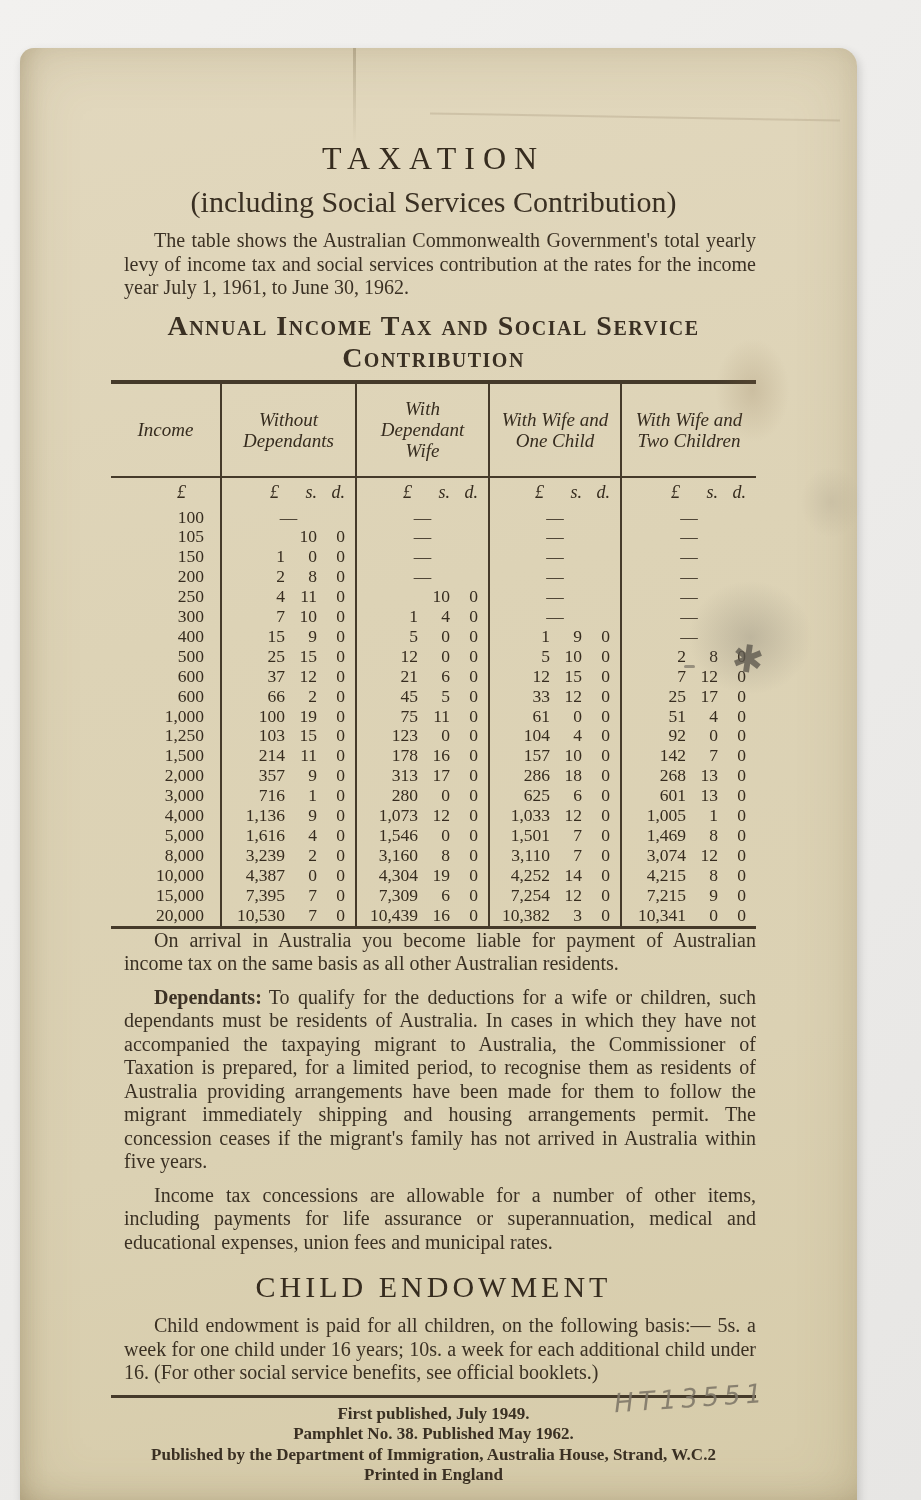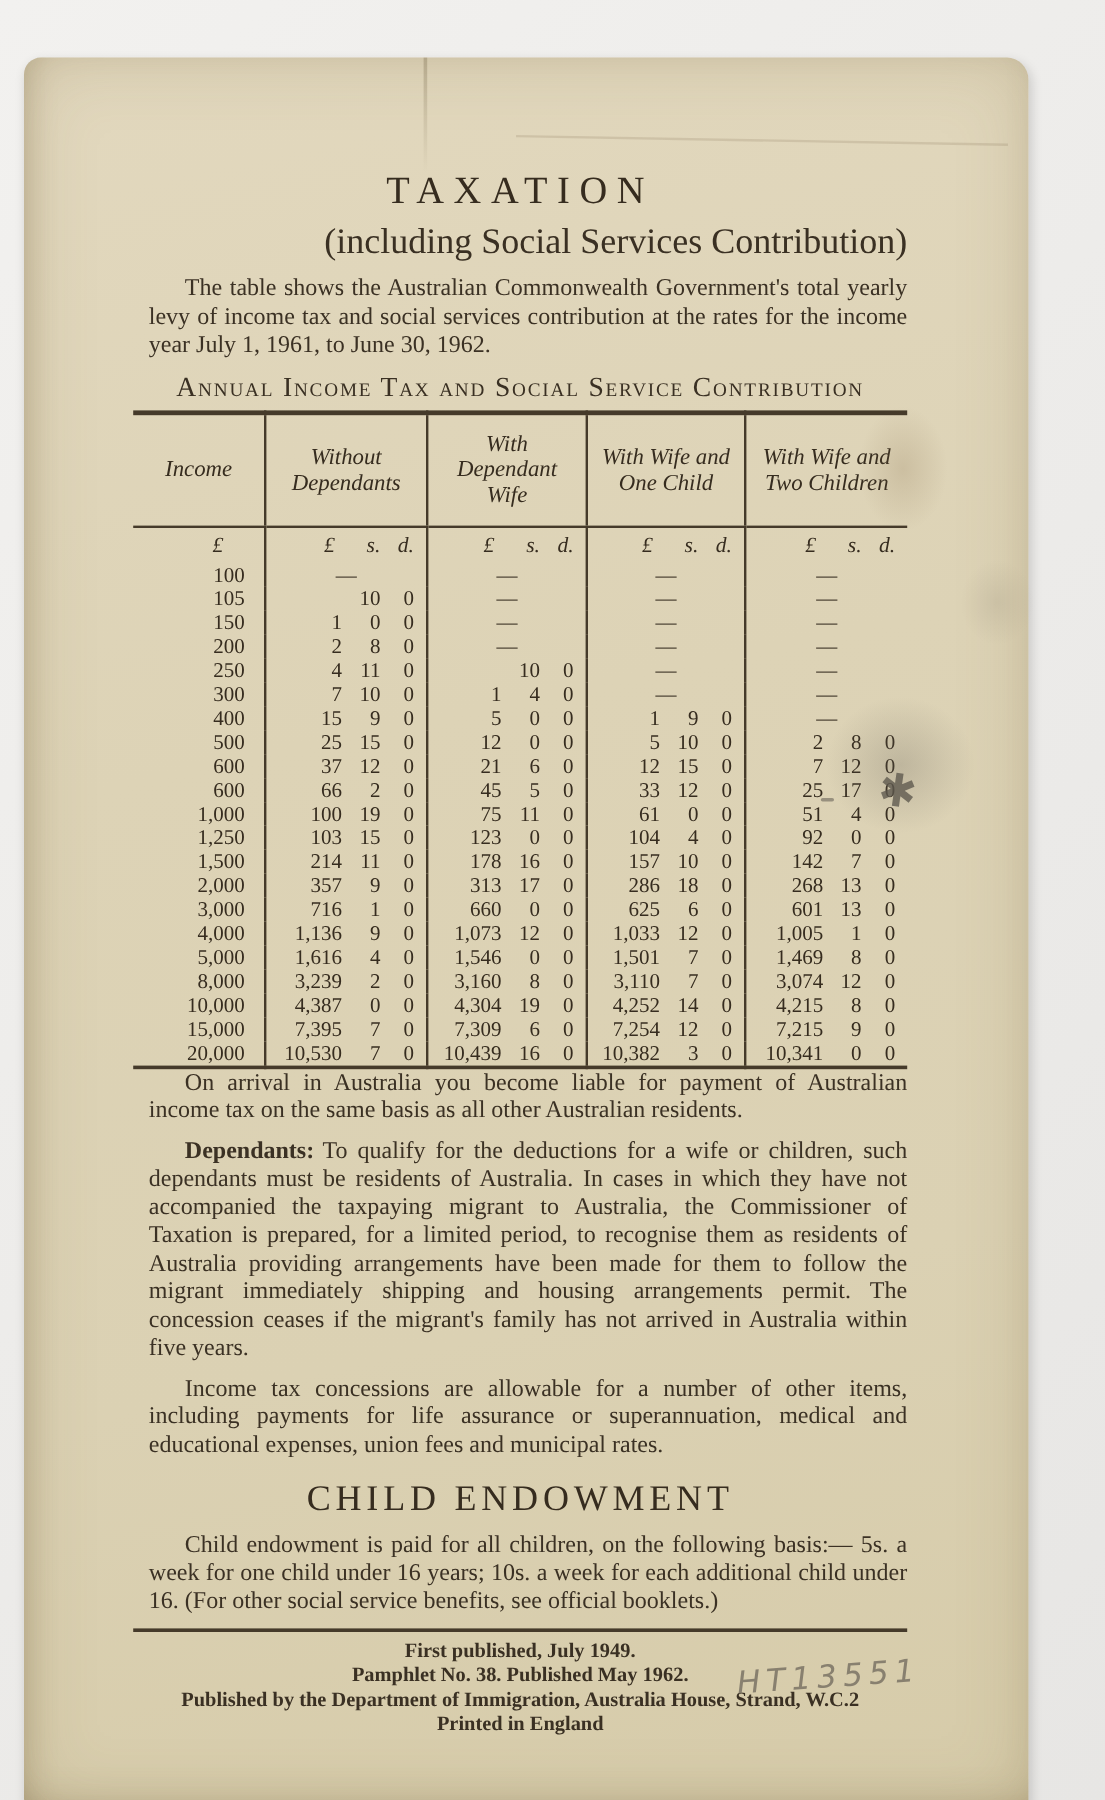--- a/index.html
+++ b/index.html
@@ -16,28 +16,28 @@
                inset 0 0 60px rgba(125,105,65,.22),
                inset 0 -20px 34px -18px rgba(110,90,55,.30),
                inset 14px 0 28px -16px rgba(110,90,55,.28);
     color:#392f22;
   }
   .content{padding:92px 101px 0 91px;}
   h1{
     margin:0 0 8px 0;font-size:32px;font-weight:400;letter-spacing:8px;
     text-align:center;color:#362c1f;
   }
-  h2{margin:0 0 10px 0;font-size:30px;font-weight:400;text-align:right;color:#3a3023;}
+  h2{margin:0 0 10px 0;font-size:30px;font-weight:400;text-align:center;color:#3a3023;}
   .intro,.para{
     margin:0 0 10px 13px;font-size:20px;line-height:23.5px;text-align:justify;
     text-indent:30px;color:#3b3124;
   }
   .caption{
-    margin:6px 0 6px 0;text-align:center;font-variant:small-caps;font-weight:400;
-    font-size:23px;letter-spacing:1.5px;color:#3a3023;
+    margin:6px 0 6px 0;text-align:center;font-variant:small-caps;font-weight:700;
+    font-size:28px;letter-spacing:1.5px;color:#3a3023;
   }
   table.tax{
     width:645px;border-collapse:collapse;table-layout:fixed;
     border-top:4px solid #453a2a;border-bottom:3px solid #453a2a;
     color:#36
 
 2c1f;
   }
   table.tax{color:#362c1f;}
   .tax th,.tax td{padding:0;}
@@ -487,21 +487,21 @@
               <td class="inc">3,000</td>
               <td>
                 <div class="m">
                   <span class="p">716</span>
                   <span class="s">1</span>
                   <span class="d">0</span>
                 </div>
               </td>
               <td>
                 <div class="m">
-                  <span class="p">660</span>
+                  <span class="p">280</span>
                   <span class="s">0</span>
                   <span class="d">0</span>
                 </div>
               </td>
               <td>
                 <div class="m">
                   <span class="p">625</span>
                   <span class="s">6</span>
                   <span class="d">0</span>
                 </div>

